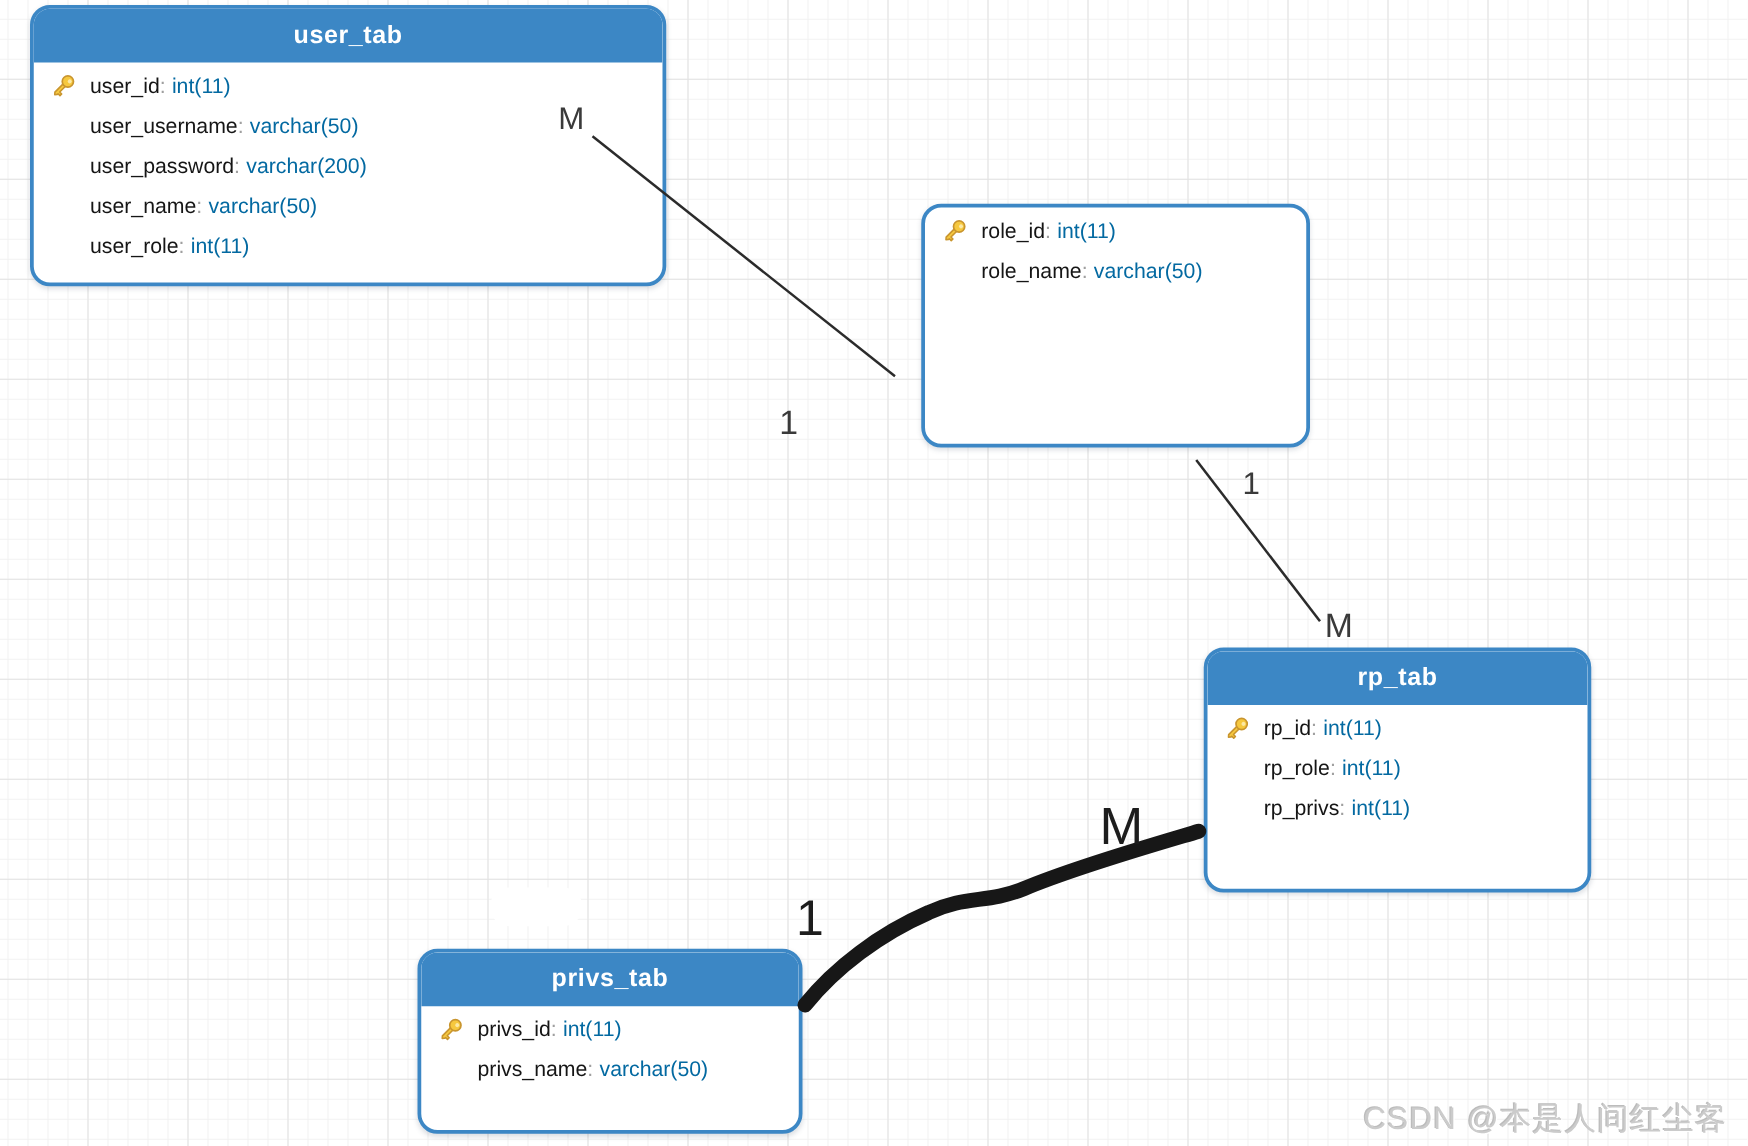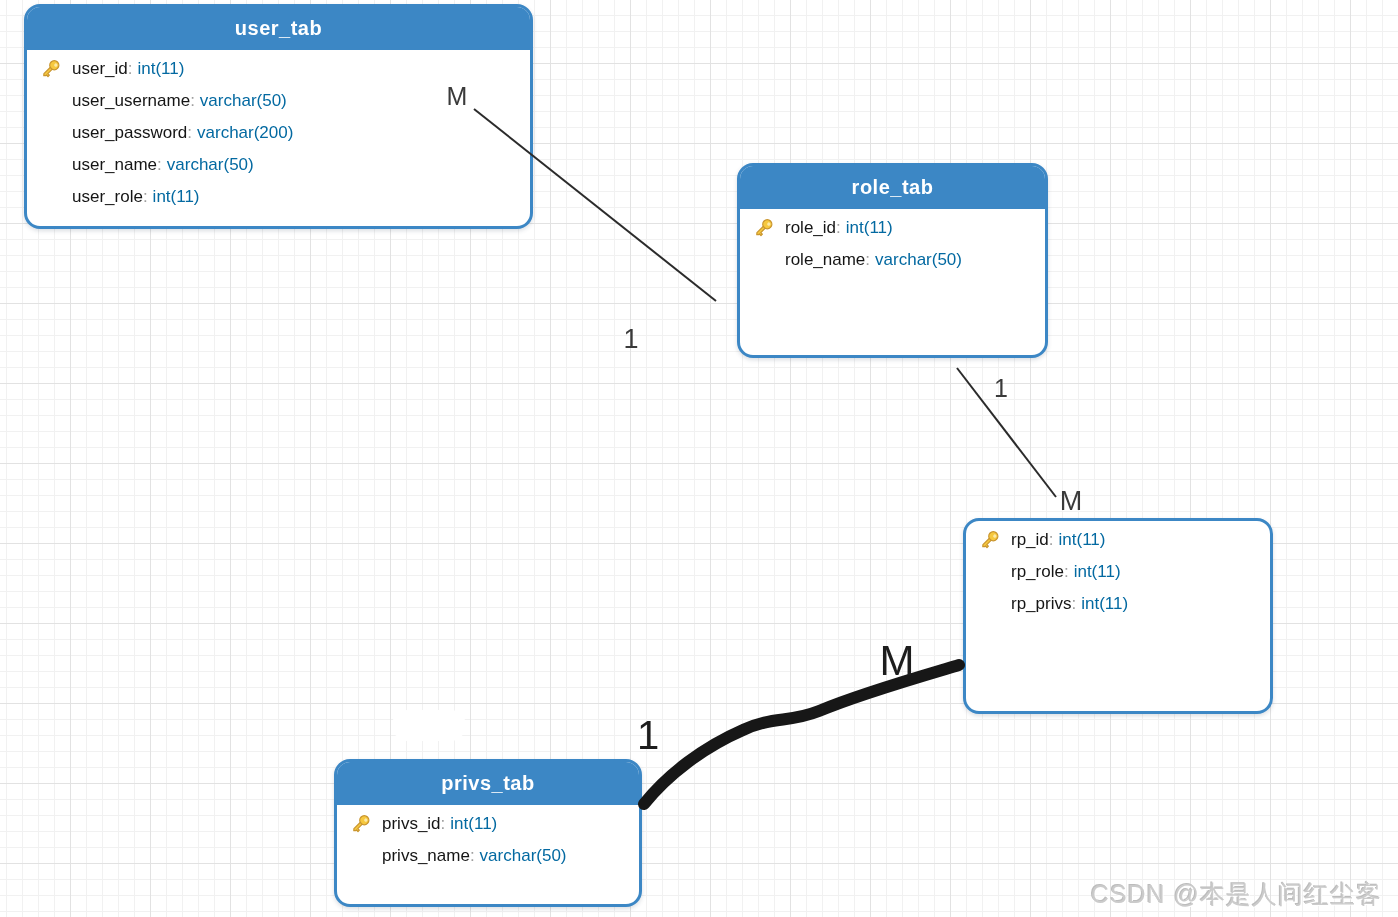--- a/index.html
+++ b/index.html
@@ -117,21 +117,20 @@
       </div>
       <div class="t-row">
         <span class="fname">user_role</span>
           <span class="sep">:</span>
           <span class="ftype">int(11)</span>
       </div>
     </div>
   </div>
 
   <div class="db-table" style="left:737px; top:163px; width:311px; height:195px;">
-    <div class="t-header">role_tab</div>
     <div class="t-body">
       <div class="t-row">
         <span class="key">
           <svg viewBox="0 0 24 24" width="23" height="23">
               <g transform="rotate(45 12 12)">
             <path d="M10.6 10 h2.8 v7.4 h2.3 v2 h-2.3 v0.9 l-1.4 1.6 -1.4 -1.6 z" fill="#f6c83f" stroke="#c9952e" stroke-width="1.3" stroke-linejoin="round"></path>
             <circle cx="12" cy="6.4" r="4.7" fill="#f6c83f" stroke="#c9952e" stroke-width="1.4"></circle>
             <circle cx="13" cy="5.2" r="1.7" fill="#fce9a6"></circle>
           </g>
             </svg>
@@ -142,20 +141,21 @@
       </div>
       <div class="t-row">
         <span class="fname">role_name</span>
           <span class="sep">:</span>
           <span class="ftype">varchar(50)</span>
       </div>
     </div>
   </div>
 
   <div class="db-table" style="left:963px; top:518px; width:310px; height:196px;">
+    <div class="t-header">rp_tab</div>
     <div class="t-body">
       <div class="t-row">
         <span class="key">
           <svg viewBox="0 0 24 24" width="23" height="23">
               <g transform="rotate(45 12 12)">
             <path d="M10.6 10 h2.8 v7.4 h2.3 v2 h-2.3 v0.9 l-1.4 1.6 -1.4 -1.6 z" fill="#f6c83f" stroke="#c9952e" stroke-width="1.3" stroke-linejoin="round"></path>
             <circle cx="12" cy="6.4" r="4.7" fill="#f6c83f" stroke="#c9952e" stroke-width="1.4"></circle>
             <circle cx="13" cy="5.2" r="1.7" fill="#fce9a6"></circle>
           </g>
             </svg>

